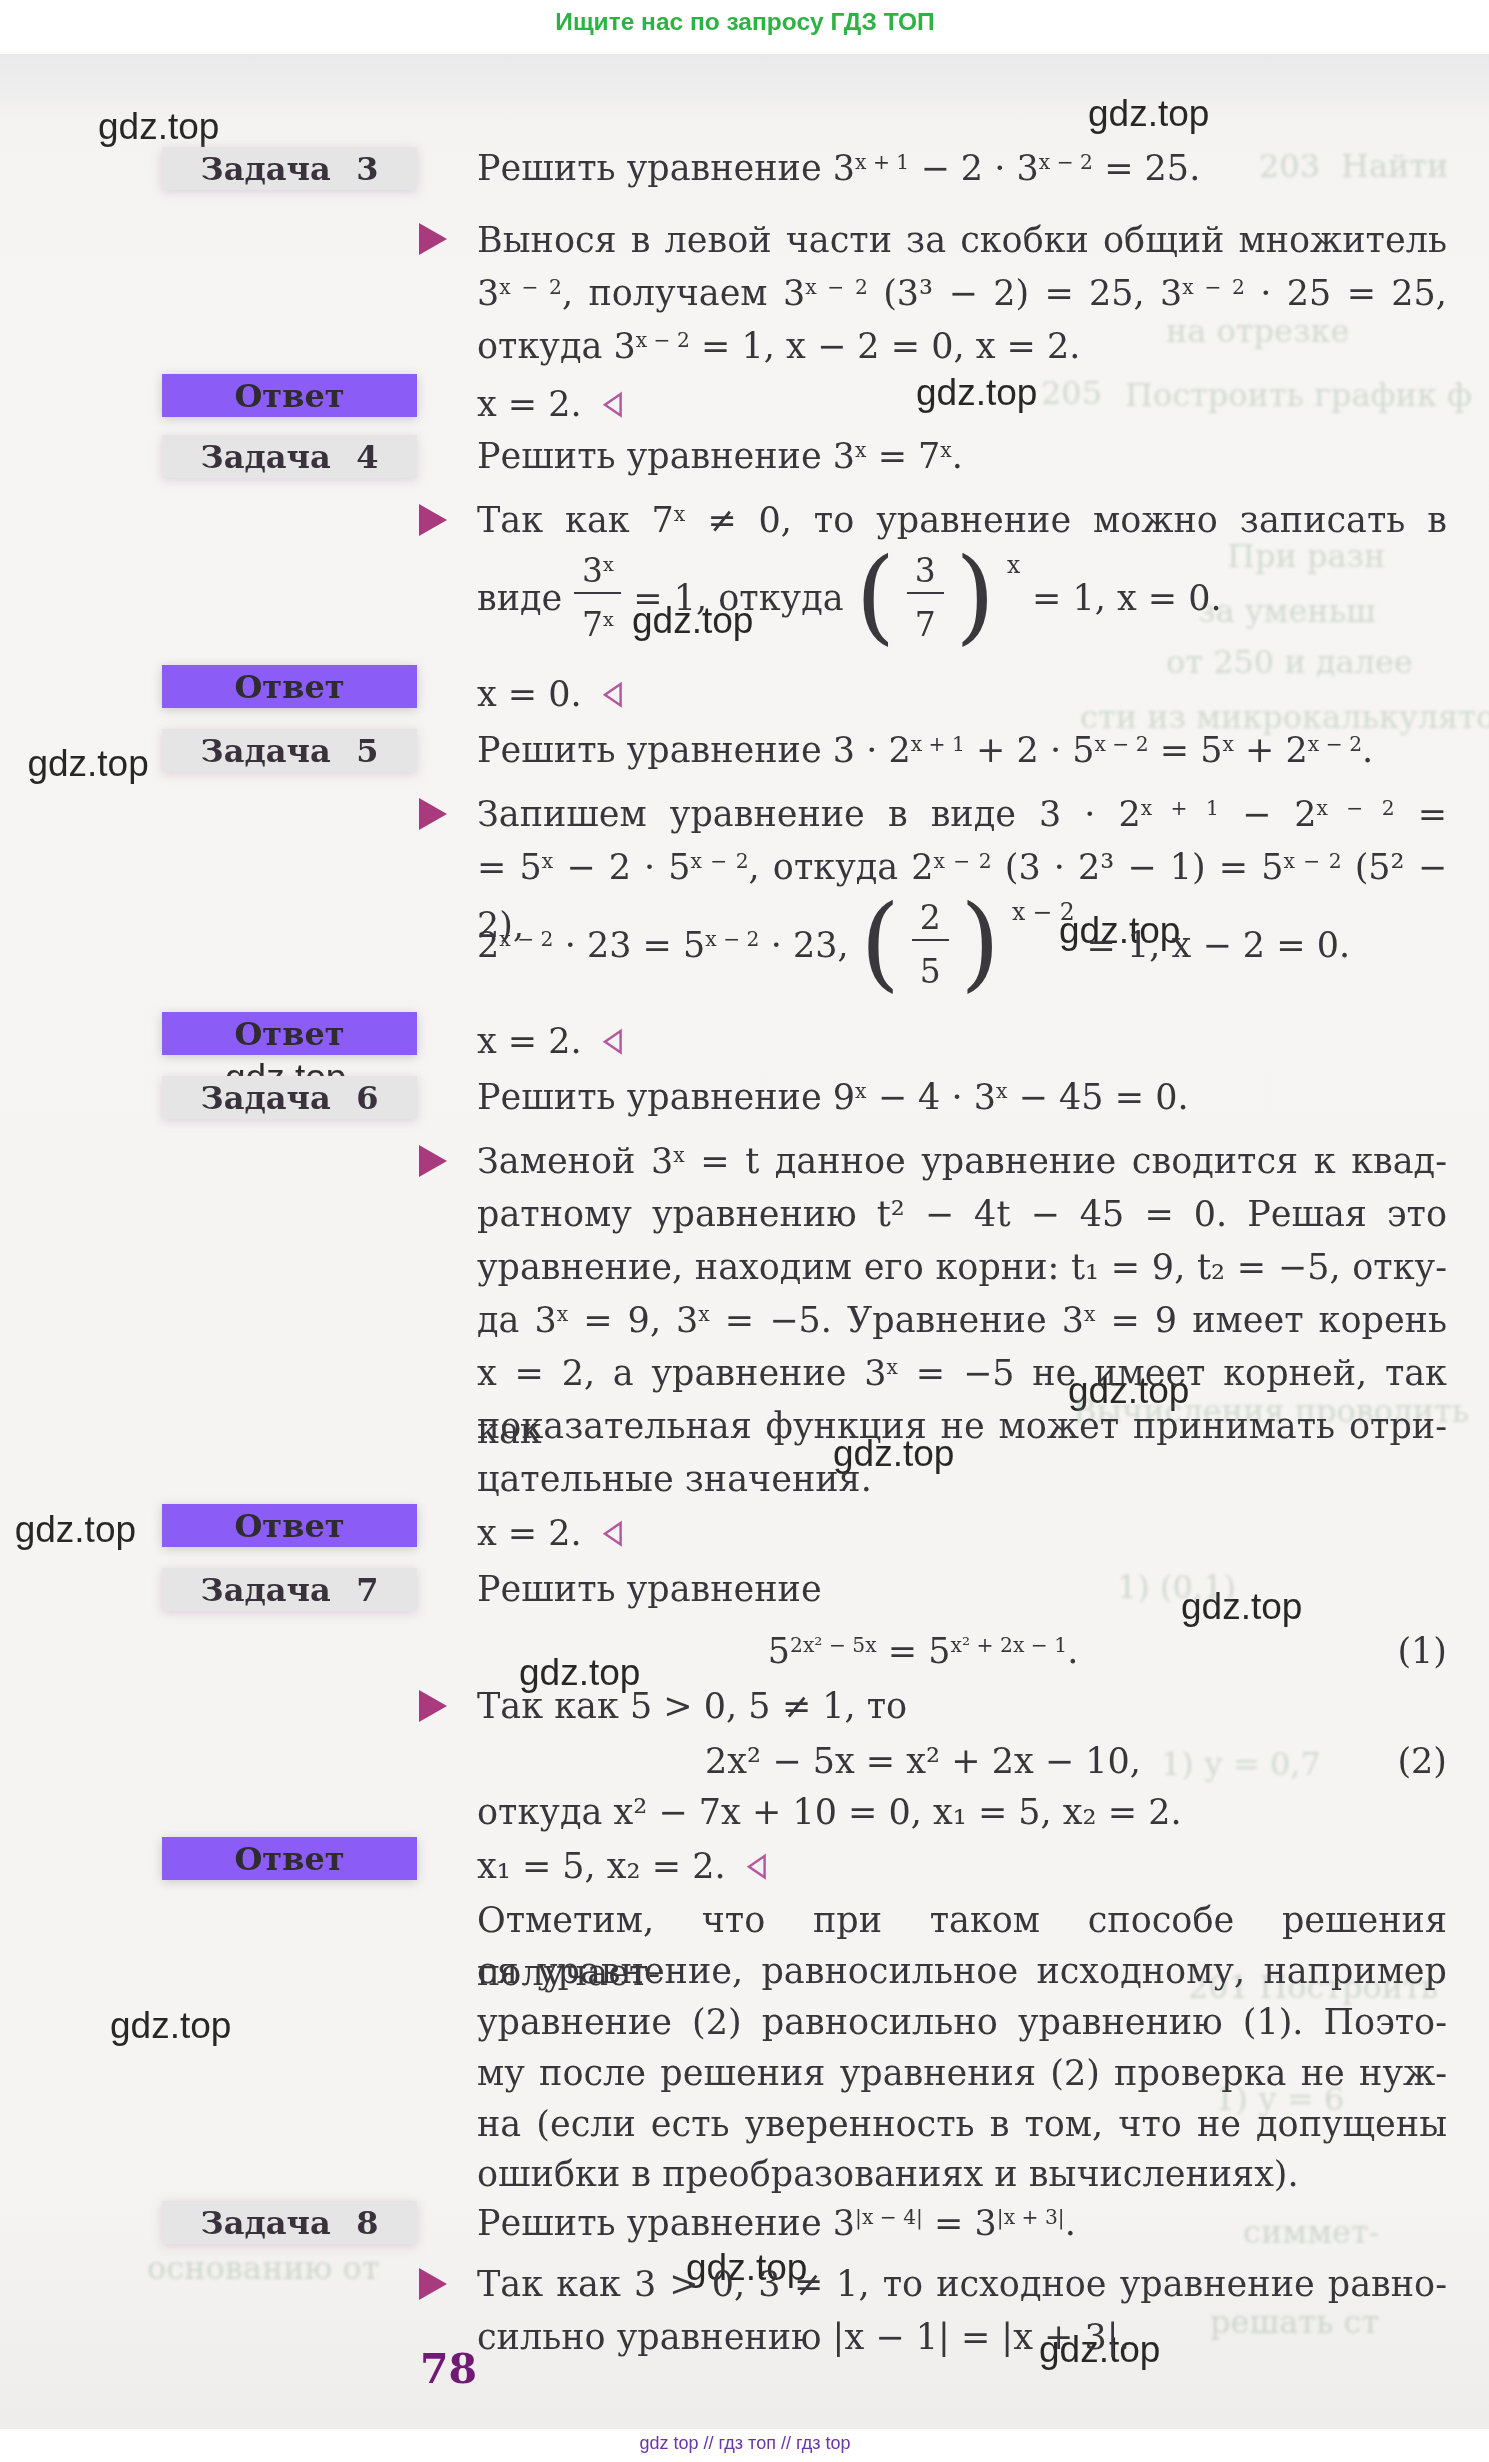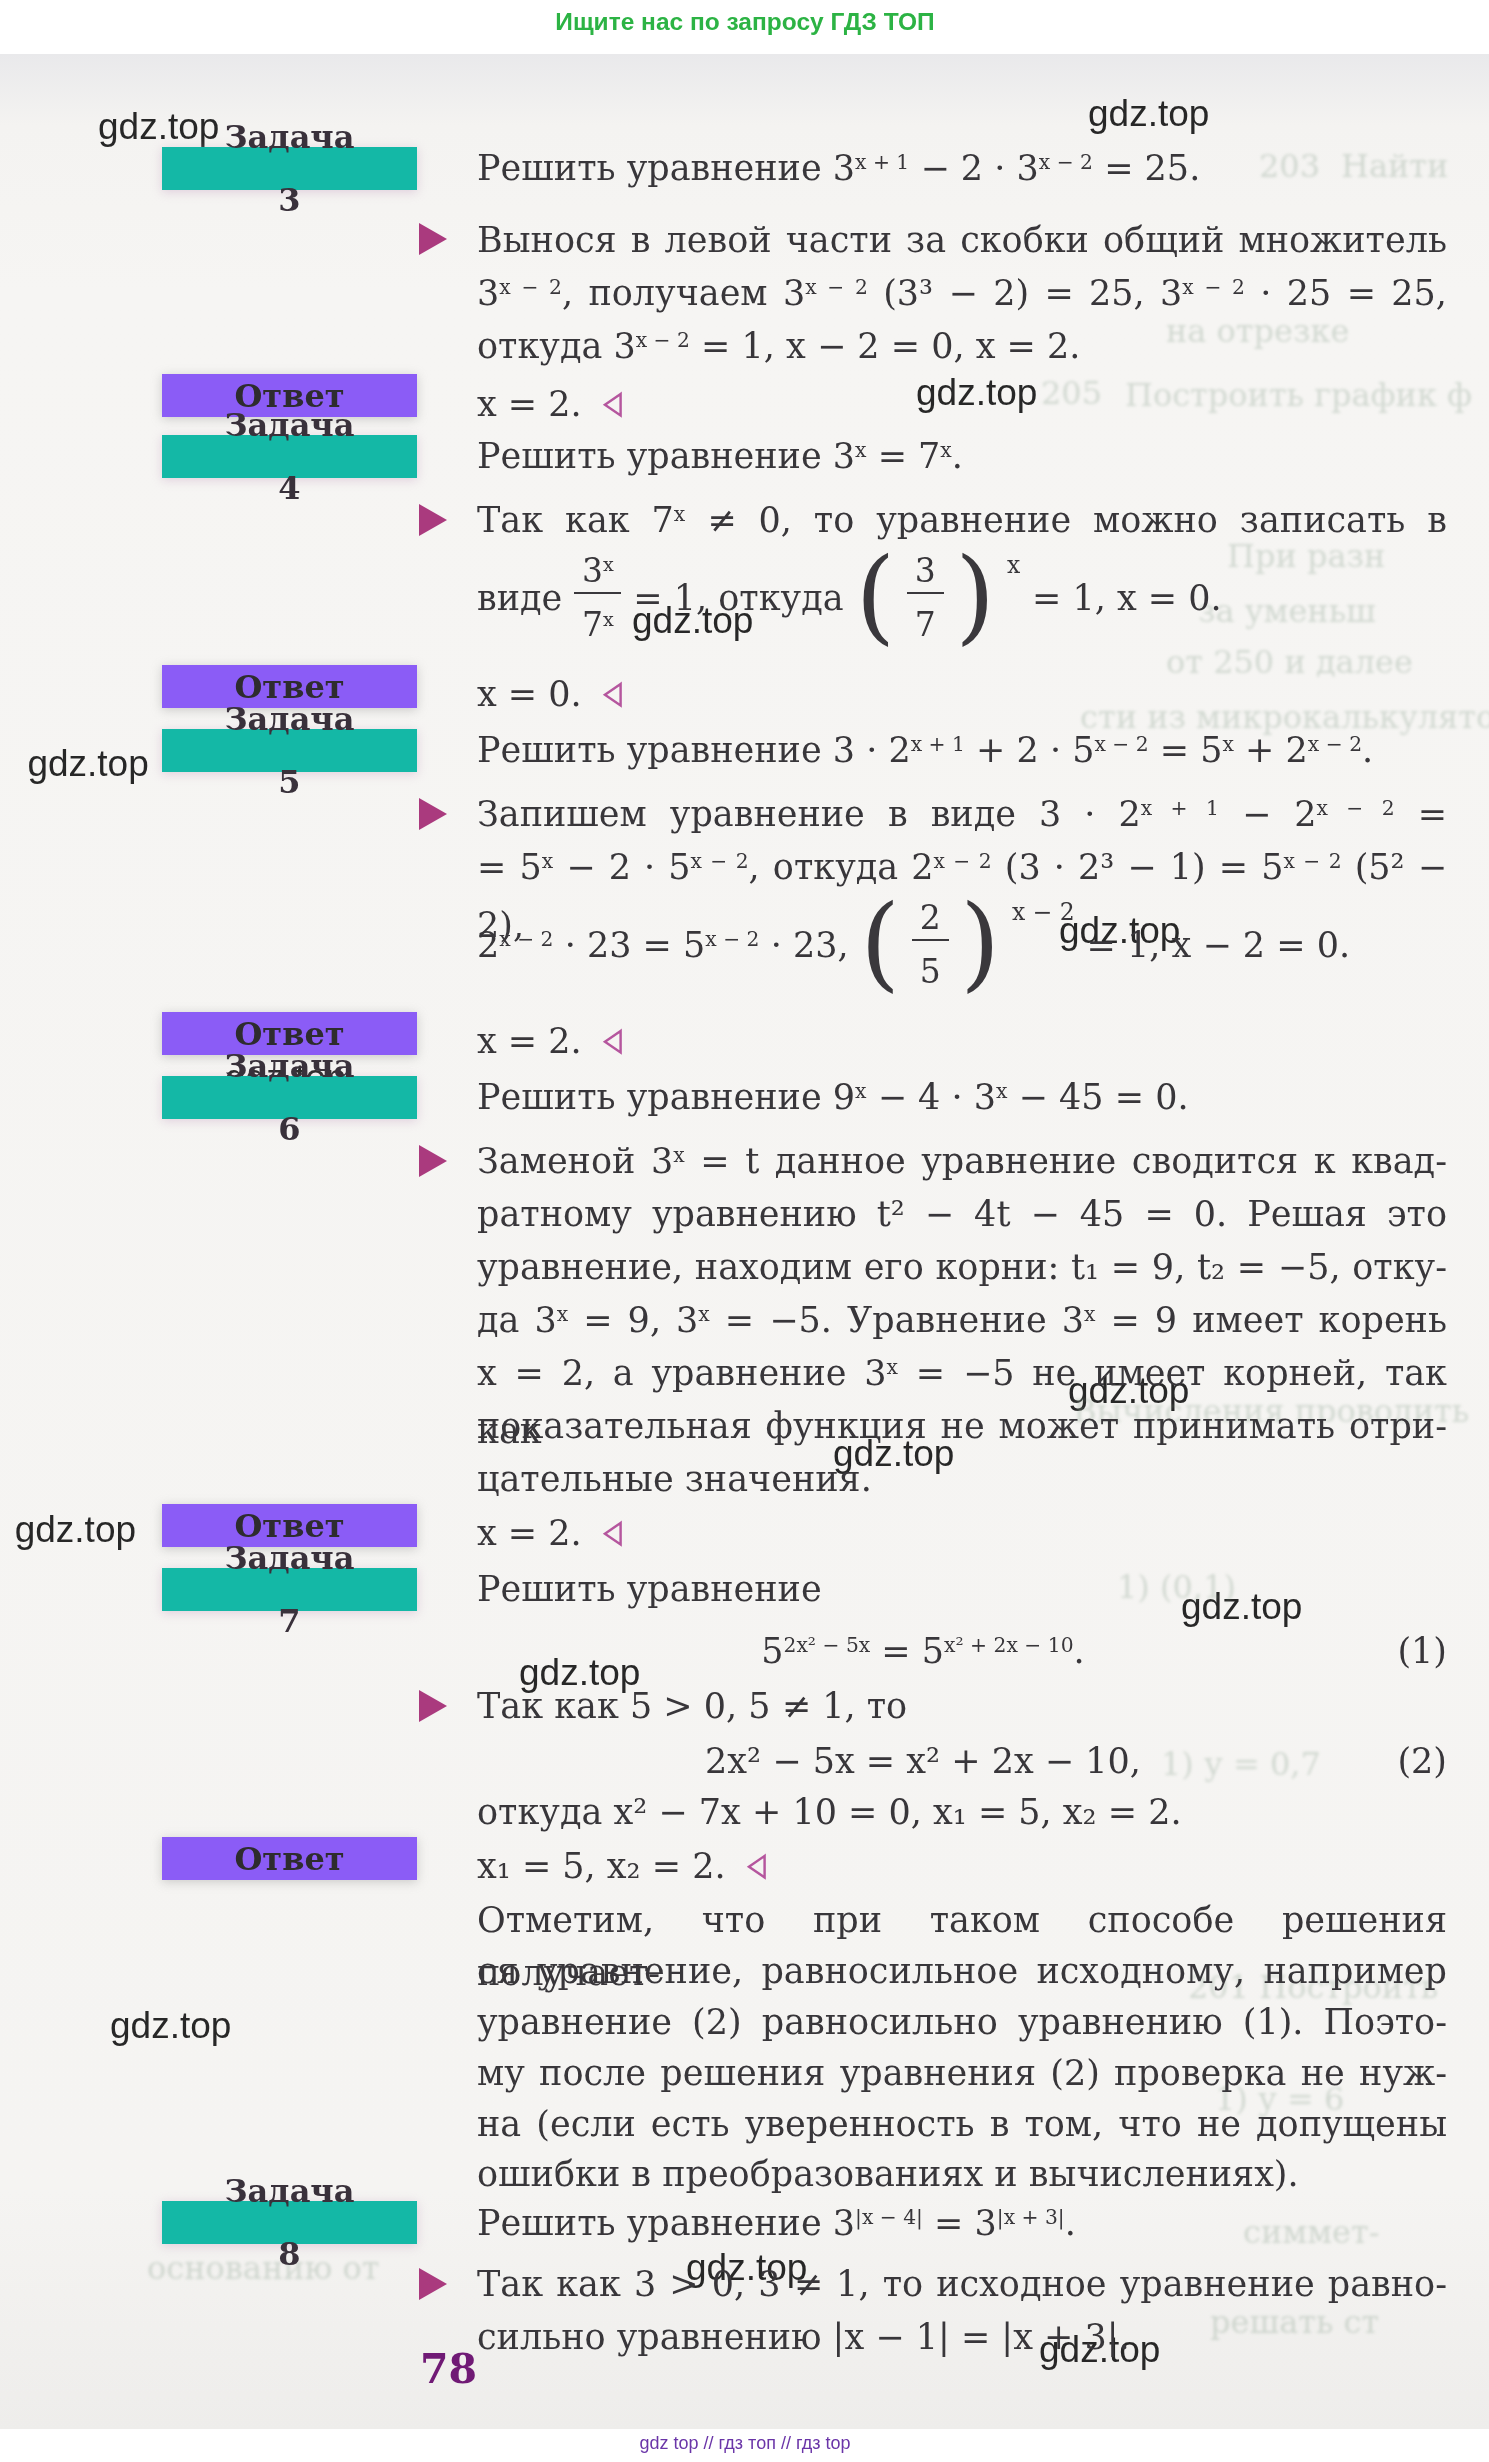--- a/index.html
+++ b/index.html
@@ -6,21 +6,21 @@
   body{width:1490px;height:2462px;position:relative;background:#ffffff;overflow:hidden;
        font-family:"DejaVu Serif","Liberation Serif",serif;color:#38363a;}
   .toplink{position:absolute;top:7.8px;left:0;right:0;text-align:center;
        font-family:"Liberation Sans",sans-serif;font-size:24.5px;font-weight:600;color:#2cb344;}
   .scan{position:absolute;left:0;top:54px;width:1490px;height:2375px;
        background:linear-gradient(180deg,#e9e9eb 0%,#f4f3f1 3%,#f6f5f3 10%,#f5f4f2 90%,#eeedeb 100%);}
   .wm{position:absolute;font-family:"Liberation Sans",sans-serif;font-size:37px;color:#161616;opacity:.92;white-space:nowrap;}
   .bl{position:absolute;font-size:32px;color:#8da391;opacity:.34;filter:blur(1.5px);white-space:nowrap;}
   .plabel,.alabel{position:absolute;left:162px;width:255px;height:43px;display:flex;align-items:center;
        justify-content:center;gap:25.5px;font-weight:bold;font-size:32px;color:#39313b;}
-  .plabel{background:#14b8a6;box-shadow:0 2px 9.8px rgba(198,160,192,.45);flex-direction:column;}
+  .plabel{background:#e5e5e5;box-shadow:0 2px 9.8px rgba(198,160,192,.45);}
   .alabel{background:#8b5cf6;box-shadow:0 2px 9.8px rgba(150,150,150,.45);color:#2e2c2e;}
   .line{position:absolute;left:477px;width:970px;height:53px;line-height:53px;font-size:35px;overflow:visible;}
   .jl{text-align:justify;text-align-last:justify;}
   .arrow{position:absolute;left:419px;width:0;height:0;border-top:16.7px solid transparent;
        border-bottom:16.7px solid transparent;border-left:28px solid #aa3a7e;}
   .s{font-size:.58em;position:relative;top:-.55em;}
   .ansrow{position:absolute;left:477px;height:53px;line-height:53px;font-size:35px;display:flex;align-items:center;margin-top:8px;}
   .qed{margin-left:19.6px;}
   .fracrow{position:absolute;left:477px;width:970px;height:102px;display:flex;align-items:center;gap:11.8px;font-size:35px;}
   .fr{display:inline-flex;flex-direction:column;align-items:center;line-height:1.15;font-size:33px;}
@@ -182,21 +182,21 @@
       <path d="M20 3 L4 14 L20 25 Z" fill="none" stroke="#b5569e" stroke-width="2.5"></path>
     </svg>
 </div>
 
 <div class="plabel" style="top:1568px">
   <span>Задача</span>
   <span>7</span>
 </div>
 <div class="line" style="top:1563px">Решить уравнение</div>
 <div class="eqrow" style="top:1623px">
-  <span class="eq">5<span class="s">2x² − 5x</span> = 5<span class="s">x² + 2x − 10</span>.</span>
+  <span class="eq">5<span class="s">2x² − 5x</span> = 5<span class="s">x² + 2x − 1</span>.</span>
   <span class="eqlab">(1)</span>
 </div>
 <div class="arrow" style="top:1690px"></div>
 <div class="line" style="top:1680px">Так как 5 &gt; 0, 5 ≠ 1, то</div>
 <div class="eqrow" style="top:1733px">
   <span class="eq">2x² − 5x = x² + 2x − 10,</span>
   <span class="eqlab">(2)</span>
 </div>
 <div class="line" style="top:1786px">откуда x² − 7x + 10 = 0,  x₁ = 5,  x₂ = 2.</div>
 <div class="alabel" style="top:1837px">

